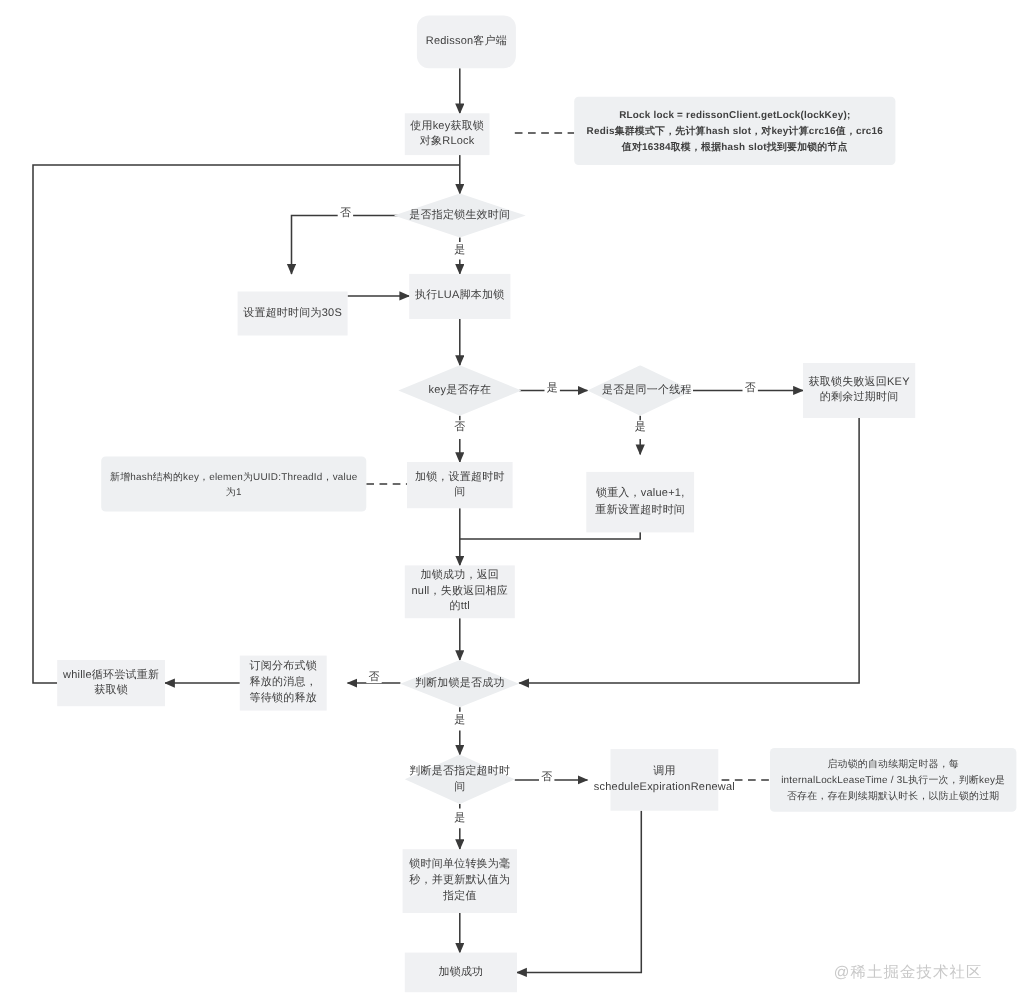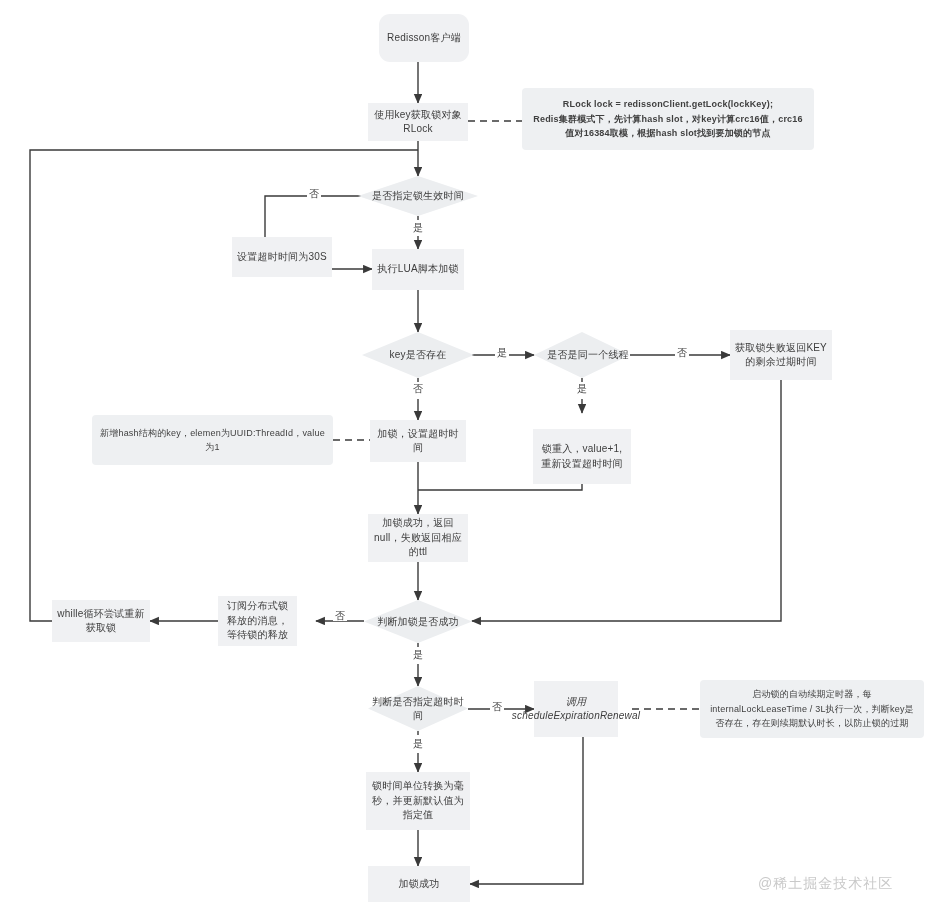--- a/index.html
+++ b/index.html
@@ -162,37 +162,37 @@
 
       <path d="M418,830 L418,866" marker-end="url(#arrow)"></path>
 
     </g>
   </svg>
 
   <div class="node rounded" style="left:379px; top:14px; width:90px; height:48px;">
     <span>Redisson客户端</span>
   </div>
 
-  <div class="node" style="left:368px; top:103px; width:100px; height:38px;justify-content:flex-end;">
+  <div class="node" style="left:368px; top:103px; width:77px; height:38px;justify-content:flex-end;">
     <span>使用key获取锁对象RLock</span>
   </div>
 
   <div class="node note note-wave" style="left:522px; top:88px; width:292px; height:62px; font-size:9px; padding:4px 8px;font-weight:bold;">
     <span style="white-space:pre-line;">RLock lock = redissonClient.getLock(lockKey);
 Redis集群模式下，先计算hash slot，对key计算crc16值，crc16值对16384取模，根据hash slot找到要加锁的节点</span>
   </div>
 
   <div class="diamond-wrap" style="left:358px; top:176px; width:120px; height:40px;">
     <svg class="diamond-shape" viewBox="0 0 120 40" preserveAspectRatio="none">
       <polygon points="60,0 120,20 60,40 0,20" fill="#eceef0"></polygon>
     </svg>
     <div class="diamond-label">是否指定锁生效时间</div>
   </div>
 
-  <div class="node" style="left:216px; top:237px; width:100px; height:40px;margin-left:16px;">
+  <div class="node" style="left:216px; top:265px; width:100px; height:40px;">
     <span>设置超时时间为30S</span>
   </div>
 
   <div class="node" style="left:372px; top:249px; width:92px; height:41px;">
     <span>执行LUA脚本加锁</span>
   </div>
 
   <div class="diamond-wrap" style="left:362px; top:332px; width:112px; height:46px;">
     <svg class="diamond-shape" viewBox="0 0 112 46" preserveAspectRatio="none">
       <polygon points="56,0 112,23 56,46 0,23" fill="#eceef0"></polygon>
@@ -242,21 +242,21 @@
     <span>whille循环尝试重新获取锁</span>
   </div>
 
   <div class="diamond-wrap" style="left:368px; top:686px; width:100px; height:45px;">
     <svg class="diamond-shape" viewBox="0 0 100 45" preserveAspectRatio="none">
       <polygon points="50,0 100,22.5 50,45 0,22.5" fill="#eceef0"></polygon>
     </svg>
     <div class="diamond-label">判断是否指定超时时间</div>
   </div>
 
-  <div class="node" style="left:534px; top:681px; width:84px; height:56px;font-style:italic;">
+  <div class="node" style="left:555px; top:681px; width:98px; height:56px;">
     <span>调用scheduleExpirationRenewal</span>
   </div>
 
   <div class="node note note-wave" style="left:700px; top:680px; width:224px; height:58px; font-size:9px; padding:4px 7px;">
     <span>启动锁的自动续期定时器，每internalLockLeaseTime / 3L执行一次，判断key是否存在，存在则续期默认时长，以防止锁的过期</span>
   </div>
 
   <div class="node" style="left:368px; top:866px; width:102px; height:36px;">
     <span>加锁成功</span>
   </div>

